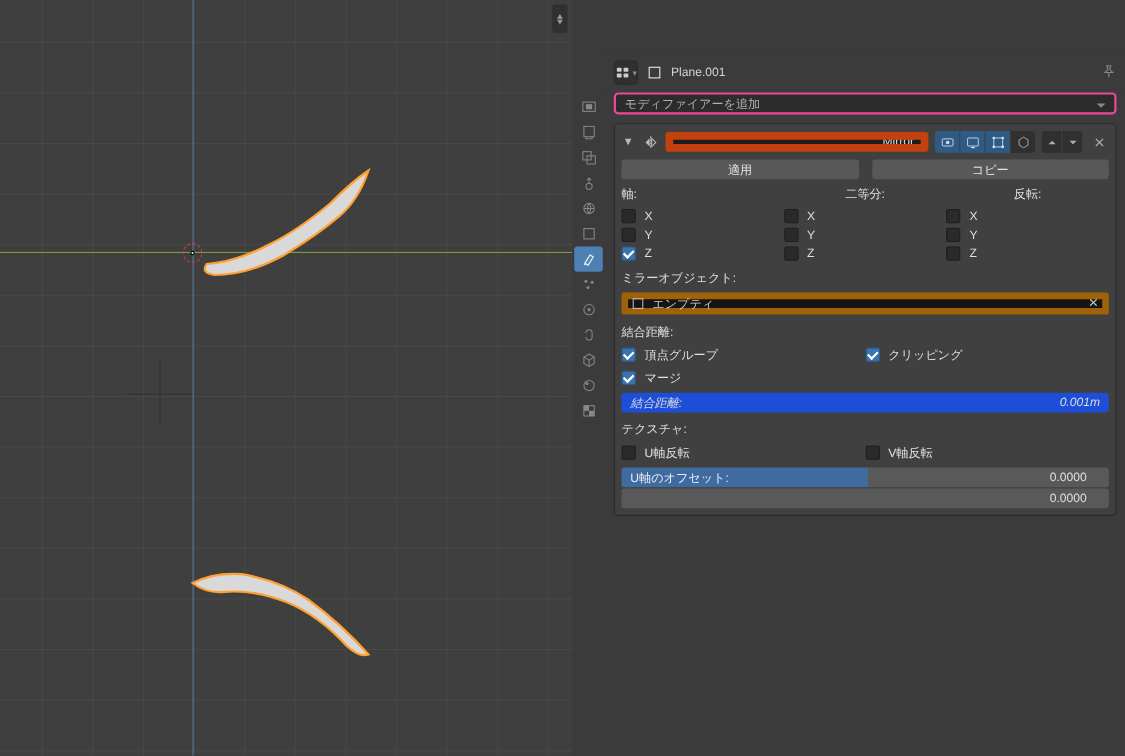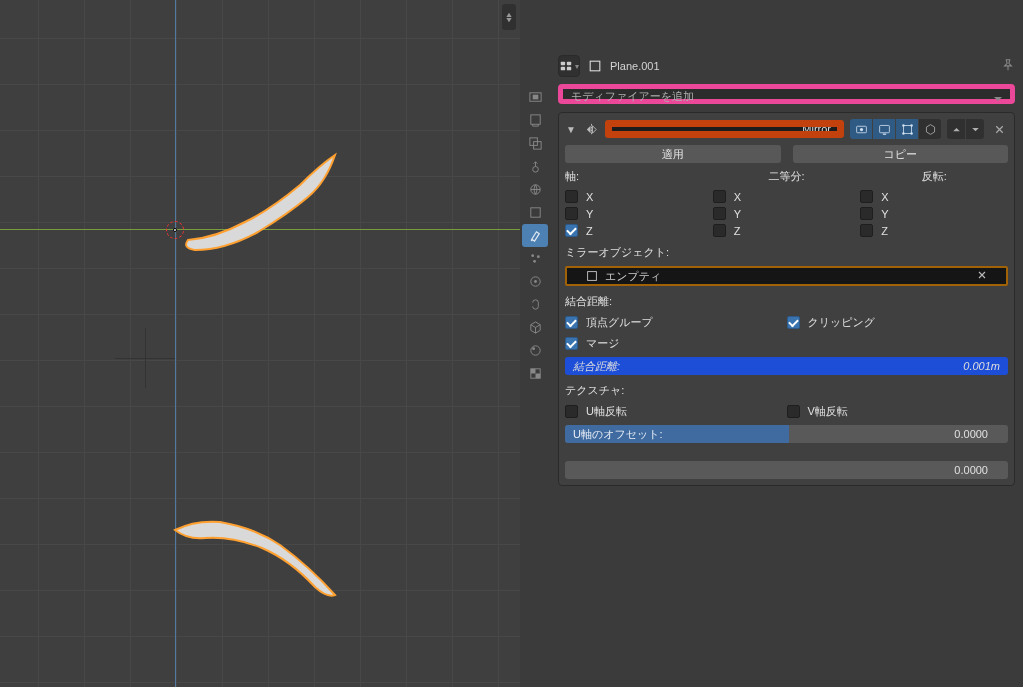--- a/index.html
+++ b/index.html
@@ -26,21 +26,21 @@
 .side-tab svg { width: 15px; height: 15px; }
 
 .right { flex: 1; background: #3b3b3b; display: flex; flex-direction: column; }
 .headerbar { height: 48px; }
 .breadcrumb { height: 36px; display: flex; align-items: center; padding: 0 8px; gap: 8px; background: #3b3b3b; }
 .pin { margin-left: auto; color: #888; }
 .crumb-icon { width: 22px; height: 22px; background: #303030; border: 1px solid #2a2a2a; border-radius: 4px; display:flex;align-items:center;justify-content:center;color:#ccc;}
 .obj-icon { width:14px; height:14px; display:inline-flex; align-items:center; justify-content:center; color:#e0e0e0; position: relative; }
 .obj-icon svg { width:14px; height:14px; }
 .panel { padding: 0 8px 8px 8px; display: flex; flex-direction: column; gap: 6px; }
-.add-mod { height: 20px; background: #2c2c2c; border: 5px solid #ec4899; border-radius: 4px; display: flex; align-items: flex-start; padding: 0 8px; color: #b0b0b0; position: relative;}
+.add-mod { height: 20px; background: #2c2c2c; border: 2px solid #ec4899; border-radius: 4px; display: flex; align-items: center; padding: 0 8px; color: #b0b0b0; position: relative;}
 .add-mod::after { content: ""; position:absolute; right:8px; top:8px; border:4px solid transparent; border-top-color:#888; }
 .mod-box { border: 1px solid #2a2a2a; border-radius: 4px; background: #404040; padding: 6px; display:flex; flex-direction:column; gap: 6px; margin-top: 2px;}
 .mod-head { display:flex; align-items:center; gap:6px; }
 .modname { flex:1; background:#1c1c1c; border:7px solid #c2410c; height:18px; border-radius:3px; color:#ddd; padding: 0 6px; text-align: right; }
 .iconbtn { width:22px; height:20px; background:#2f5a84; border-radius:3px; display:flex;align-items:center;justify-content:center;color:#cfe0f0;}
 .iconbtn.flat { background:#303030; color:#b0b0b0; }
 .iconbtn.arrow { background:#303030; width:18px;}
 .iconbtn svg { width:13px; height:13px; }
 .iconbtn.x { background:transparent; color:#aaa; width:18px;}
 .toggle-group { display:flex; gap:1px; border-radius:3px; overflow:hidden; }
@@ -51,29 +51,29 @@
 .bigbtn { flex:1; height:18px; background:#585858; border-radius:3px; display:flex;align-items:center;justify-content:center; color:#e5e5e5; }
 .sect-title { color:#e0e0e0; margin-top:2px; }
 .axis-row { display:flex; }
 .axis-col { flex:1; display:flex; flex-direction:column; gap:4px; }
 .axis-head { text-align:center; color:#e0e0e0; margin-bottom:2px; }
 .axis-head.left { text-align:left; }
 .chk { display:flex; align-items:center; gap:8px; color:#e0e0e0; }
 .chk .box { width:13px; height:13px; border-radius:2px; background:#2a2a2a; border:1px solid #1e1e1e; display:flex;align-items:center;justify-content:center;}
 .chk .box.on { background:#3a74b0; border-color:#2d5a88; }
 .chk .box.on::after { content:""; width:7px; height:4px; border-left:2px solid #fff; border-bottom:2px solid #fff; transform: rotate(-45deg); margin-top:-2px;}
-.obj-field { height:20px; background:#151515; border:2px solid #a16207; border-radius:2px; display:flex; align-items:center; padding:0 18px; color:#cfcfcf; gap:6px;}
+.obj-field { height:20px; background:#151515; border:6px solid #a16207; border-radius:2px; display:flex; align-items:center; padding:0 2px; color:#cfcfcf; gap:6px;}
 .obj-field .xbtn { margin-left:auto; color:#bbb; }
 .two-col { display:flex; gap: 0; }
 .two-col > div { flex:1; }
 .val-field { height:18px; background:#1d4ed8; border-radius:3px; display:flex; align-items:center; padding:0 8px; color:#ddd; justify-content:space-between;font-style:italic;}
 .offset-row { height:18px; background:#595959; border-radius:3px; display:flex; overflow:hidden; }
 .offset-row .lab { width:224px; background:#3f6ba0; color:#e8eef6; padding:0 8px; display:flex;align-items:center;}
 .offset-row .val { flex:1; display:flex; align-items:center; justify-content:flex-end; padding:0 20px; color:#e0e0e0;}
-.seg { display:flex; flex-direction:column; gap:18px; }
+.seg { display:flex; flex-direction:column; gap:1px; }
 </style>
 </head>
 <body>
 
 <div class="viewport">
   <div class="grid"></div>
   <div class="axis-x"></div>
   <div class="axis-y"></div>
   <svg class="shape" width="520" height="687">
     <path d="M 335 155 Q 320 165 300 185 Q 270 210 245 222 Q 215 238 188 240 Q 182 248 195 250 Q 225 250 258 232 Q 288 214 308 197 Q 326 182 335 155 Z" fill="#d9d9d9" stroke="#ffa030" stroke-width="2"></path>

